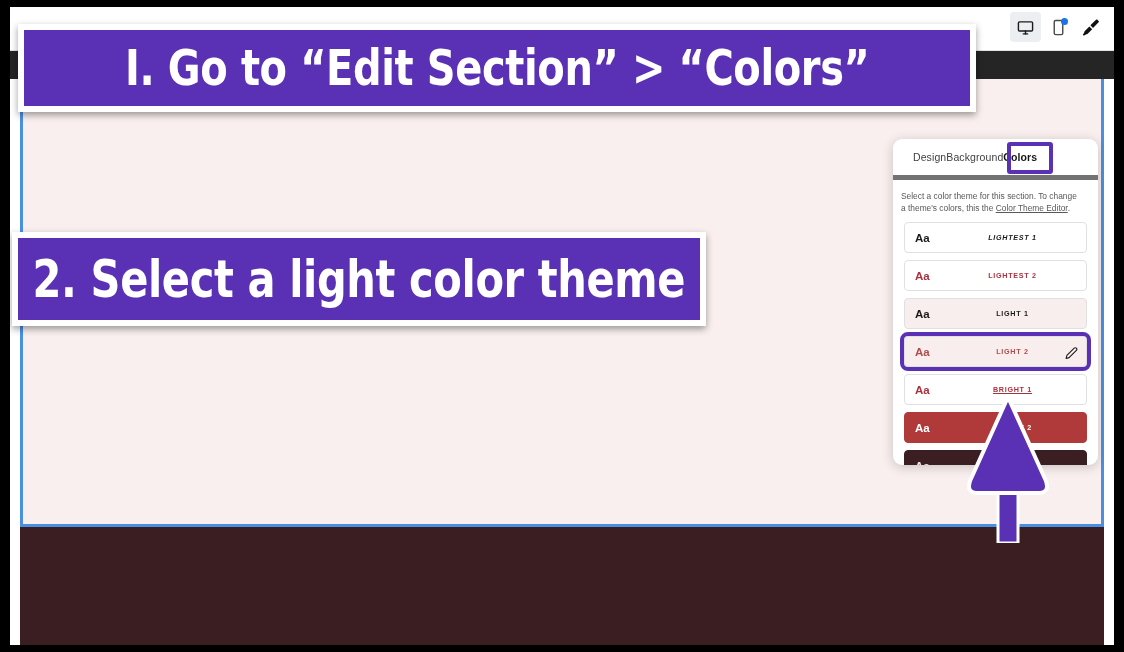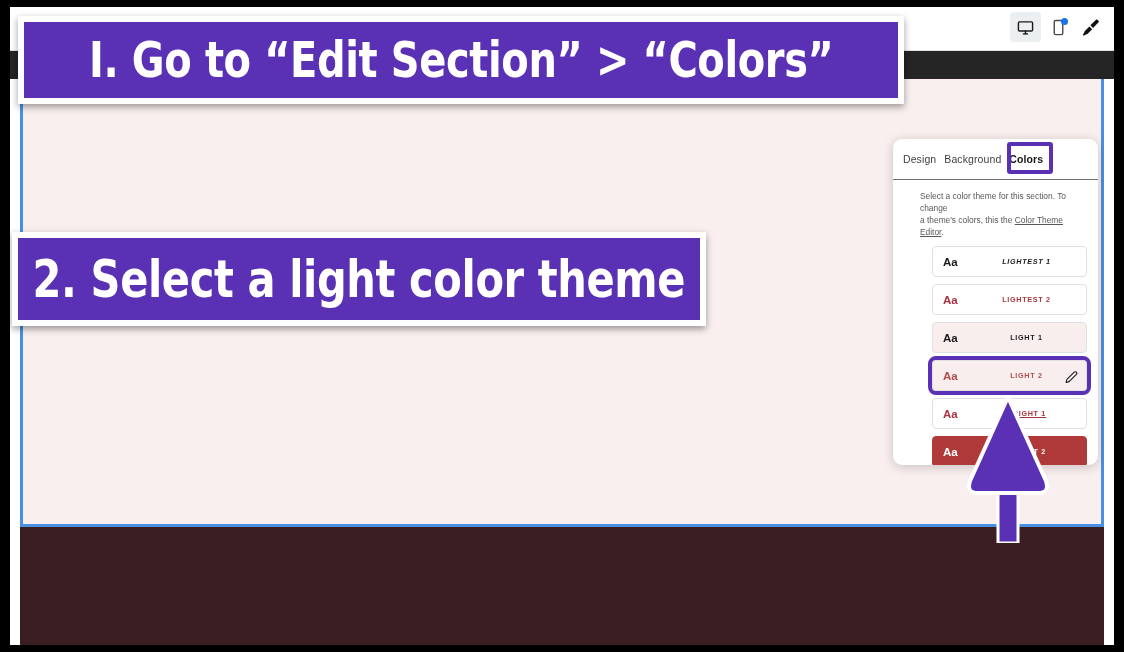--- a/index.html
+++ b/index.html
@@ -119,23 +119,22 @@
     background: #ffffff;
     border-radius: 9px;
     box-shadow: 0 2px 12px rgba(0,0,0,0.20);
     overflow: hidden;
   }
 
   .panel-tabs {
     height: 41px;
     display: flex;
     align-items: center;
-    padding: 0 10px;
-    gap: 8px;
-    border-bottom: 1px solid #737373;
+    padding: 0 20px;
+    border-bottom: 5px solid #737373;
     position: relative;
   }
   .panel-tab {
     font-size: 10.5px;
     color: #3f3f3f;
     letter-spacing: 0.1px;
     white-space: nowrap;
   }
   .panel-tab.current {
     font-weight: bold;
@@ -146,36 +145,35 @@
     left: 114px;
     top: 3px;
     width: 46px;
     height: 32px;
     border: 4px solid #5a31b4;
     border-radius: 3px;
     pointer-events: none;
   }
 
   .panel-desc {
-    padding: 10px 12px 8px 27px;
+    padding: 10px 12px 8px 8px;
     font-size: 8.4px;
     line-height: 12px;
     color: #585858;
   }
   .panel-desc a {
     color: #585858;
     text-decoration: underline;
   }
 
   .theme-list {
     padding: 0 11px;
     display: flex;
     flex-direction: column;
     gap: 7px;
-    margin-left: 28px;
   }
 
   .theme-row {
     height: 31px;
     border: 1px solid #e0e0e0;
     border-radius: 4px;
     display: flex;
     align-items: center;
     position: relative;
     padding: 0 10px;
@@ -222,21 +220,21 @@
   .callout-text {
     color: #ffffff;
     font-family: "DejaVu Sans", sans-serif;
     font-weight: bold;
     letter-spacing: -0.5px;
     line-height: 1;
     transform: scaleX(0.80);
     white-space: nowrap;
   }
 
-  #callout-1 { left: 18px;  top: 16px;  width: 886px; height: 88px; }
+  #callout-1 { left: 18px;  top: 24px;  width: 958px; height: 88px; }
   #callout-1 .callout-text { font-size: 50px; }
 
   #callout-2 { left: 12px;  top: 232px; width: 694px; height: 94px; }
   #callout-2 .callout-text { font-size: 52px; }
 
   #callout-3 { left: 152px; top: 530px; width: 958px; height: 95px; }
   #callout-3 .callout-text { font-size: 52px; }
 
   
   .arrow-wrap {

